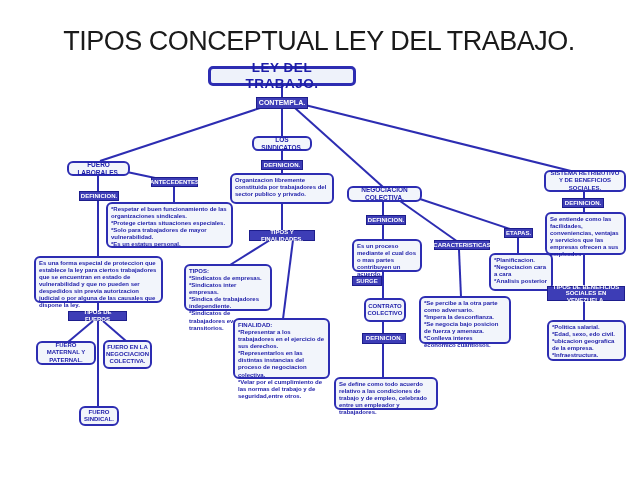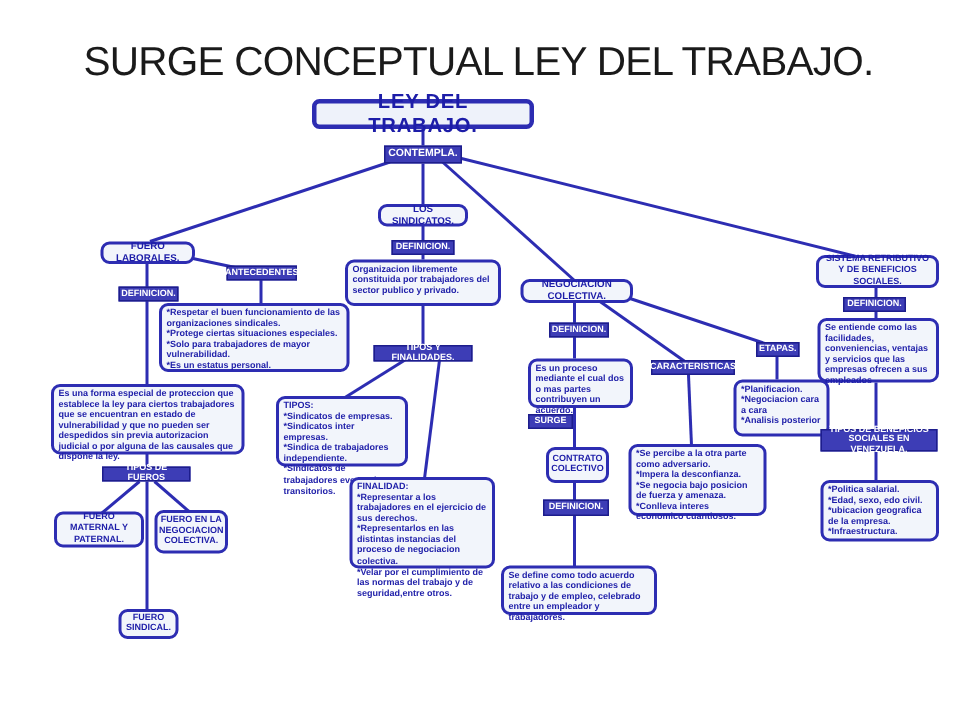--- a/index.html
+++ b/index.html
@@ -30,21 +30,21 @@
     background:#3d3db6; border:1px solid #1d1d8c; color:#ffffff;
     font-weight:bold; font-size:6px; line-height:1.1; text-align:center;
     display:flex; align-items:center; justify-content:center; padding:1px 2px;
   }
 </style>
 </head>
 <body>
 
 <div class="stage">
 
-  <div class="title">SURGE CONCEPTUAL LEY DEL TRABAJO.</div>
+  <div class="title">TIPOS CONCEPTUAL LEY DEL TRABAJO.</div>
 
   <svg class="wires" width="638" height="479">
     <g stroke="#2d2db2" stroke-width="2" fill="none">
       <line x1="282" y1="85" x2="282" y2="97"></line>
       <line x1="260" y1="108" x2="100" y2="161"></line>
       <line x1="282" y1="109" x2="282" y2="136"></line>
       <line x1="295" y1="108" x2="383" y2="187"></line>
       <line x1="305" y1="105" x2="575" y2="172"></line>
       <line x1="98" y1="175" x2="98" y2="192"></line>
       <line x1="127" y1="172" x2="160" y2="179"></line>

